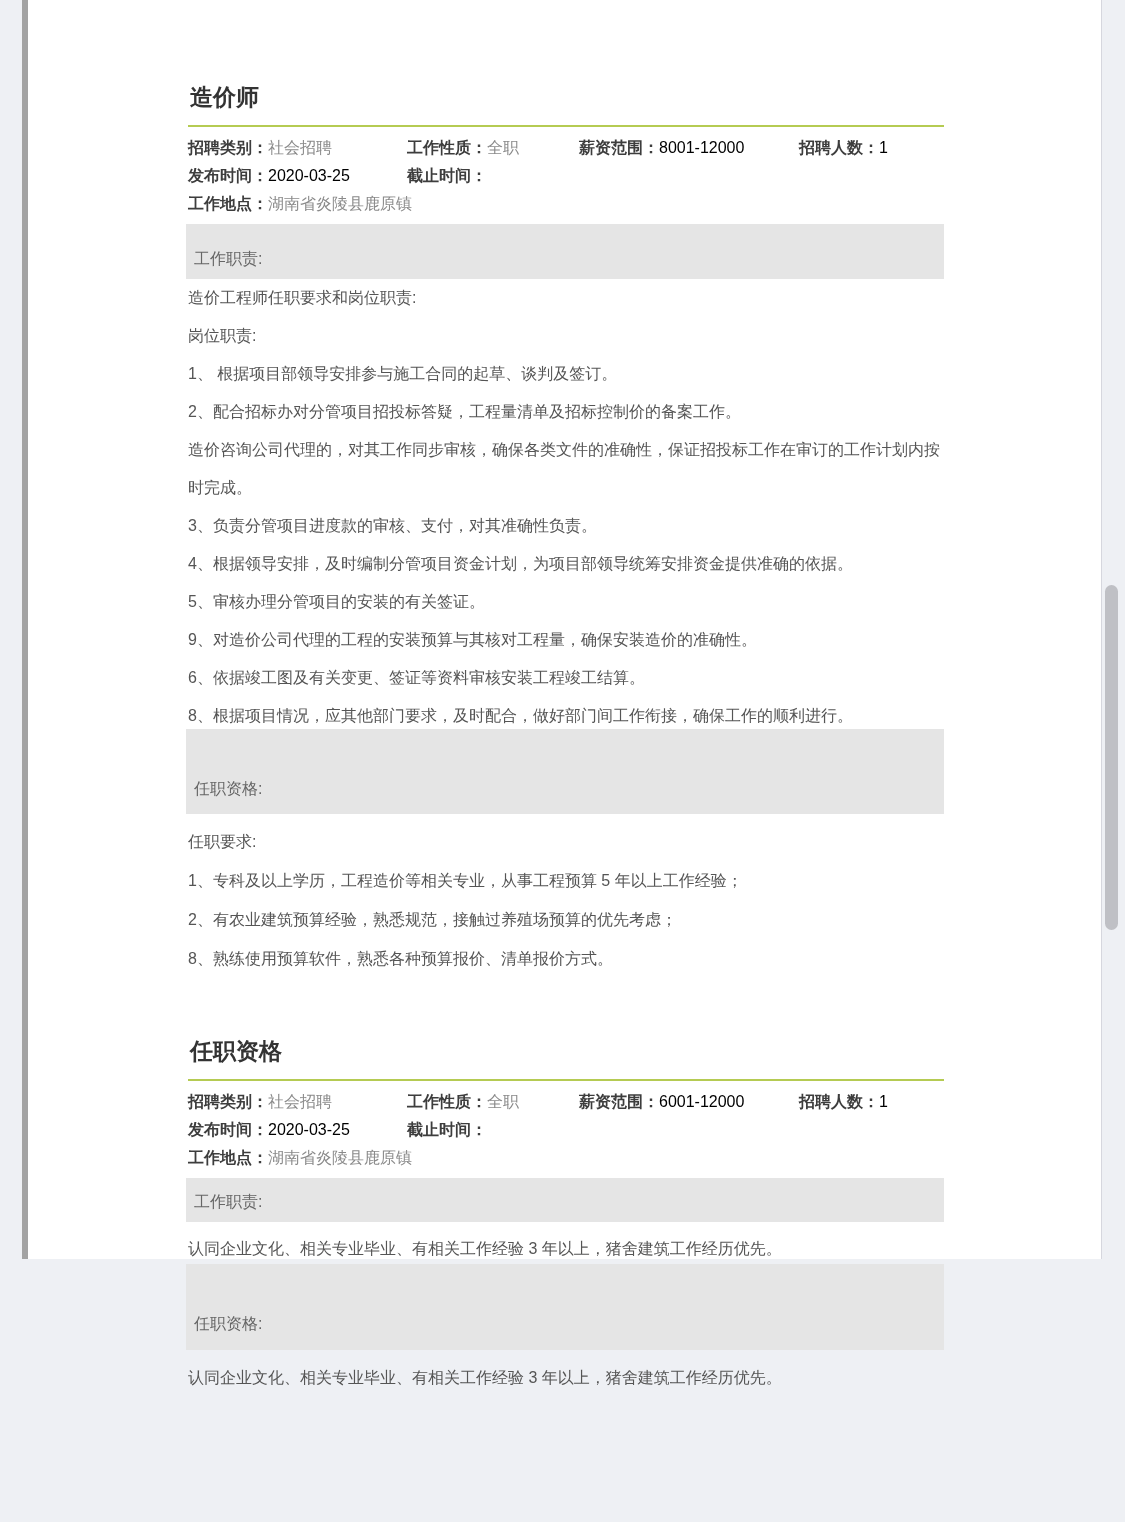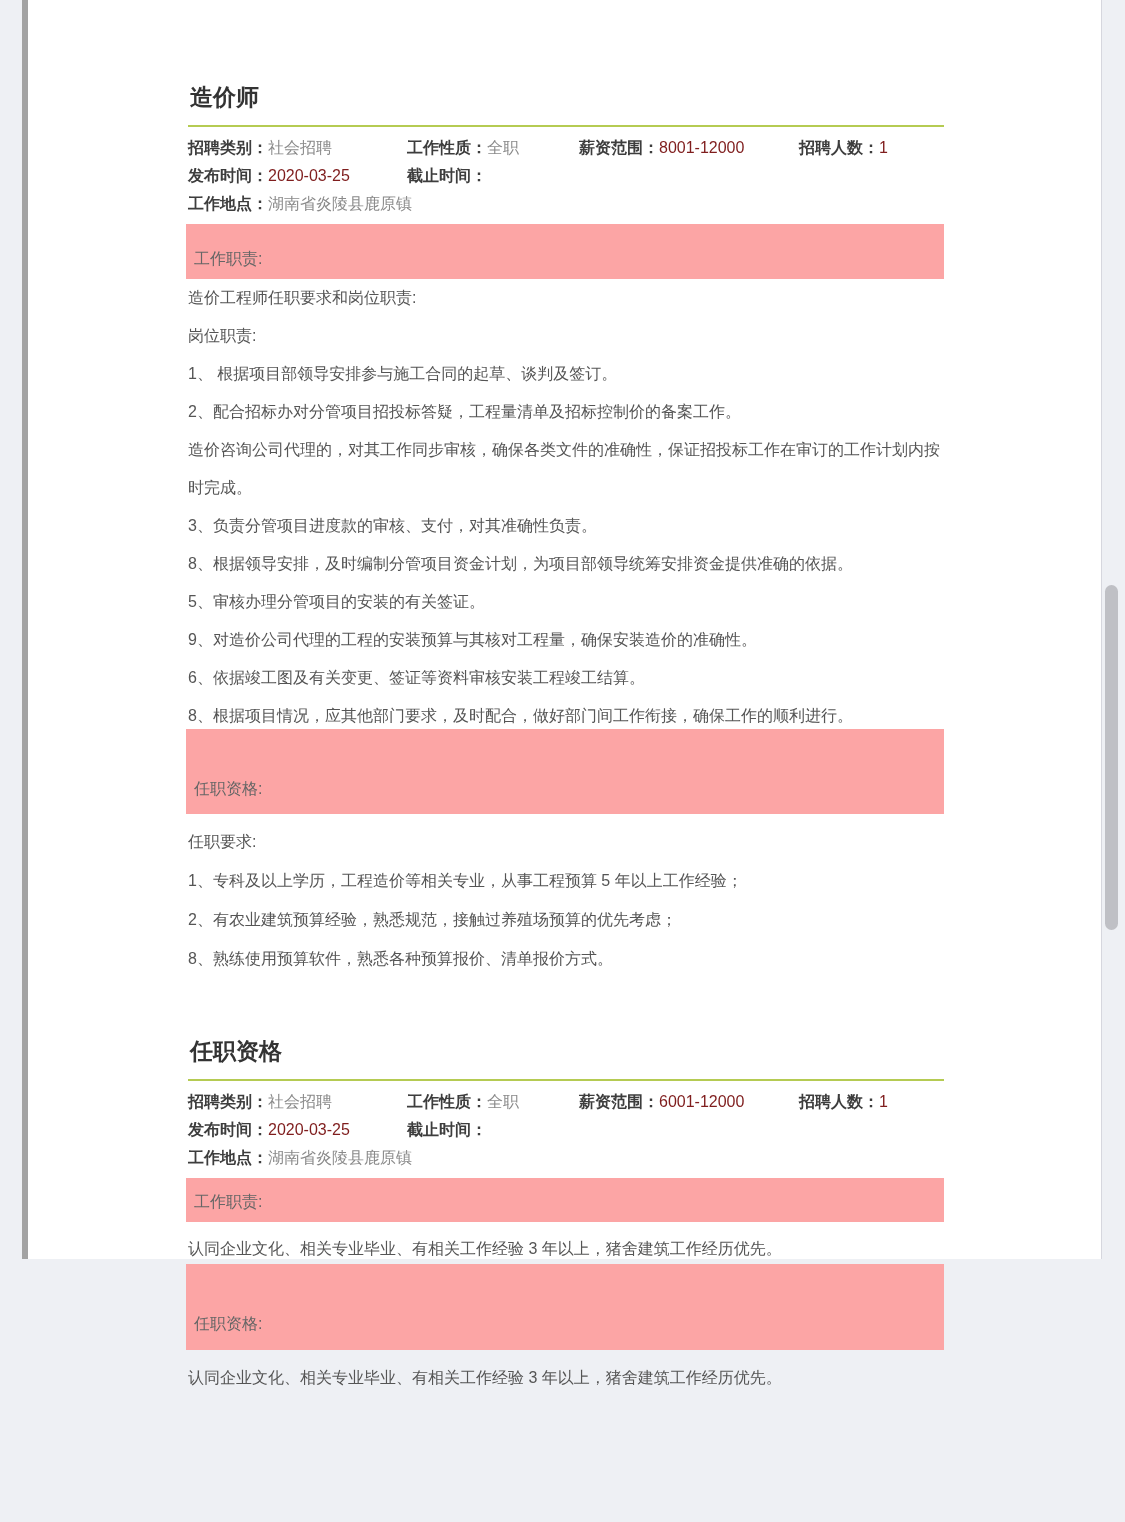--- a/index.html
+++ b/index.html
@@ -21,23 +21,23 @@
     font-size:23px;line-height:27px;font-weight:700;color:#333333;
     margin:0 0 14px 2px;
   }
   .rule{height:2px;background:#b5cb52;margin-bottom:7px;}
   .meta{font-size:16px;}
   .meta-row{display:flex;line-height:28px;white-space:nowrap;}
   .field{display:block;}
   .f1{width:219px;} .f2{width:172px;} .f3{width:220px;} .f4{flex:1;}
   .label{font-weight:700;color:#3d3d3d;}
   .val{color:#8a8a8a;}
-  .val.num{color:#7f1d1d;}
+  .val.num{color:#000000;}
   .box{
-    background:#fca5a5;width:758px;margin-left:-2px;box-sizing:border-box;
+    background:#e5e5e5;width:758px;margin-left:-2px;box-sizing:border-box;
     display:flex;align-items:flex-end;padding:0 0 9px 8px;
     font-size:16px;color:#666666;
   }
   .box-a{height:55px;margin-top:6px;}
   .box-b{height:85px;margin-top:-6px;padding-bottom:14px;}
   .box-c{height:44px;margin-top:6px;}
   .box-d{height:86px;margin-top:-4px;padding-bottom:15px;}
   .duties{padding-top:0;}
   .duties-2{padding-top:8px;}
   .quals{padding-top:8px;}
@@ -78,21 +78,21 @@
       <div class="box box-a">
           <span>工作职责:</span>
         </div>
       <div class="duties">
         <p class="duty">造价工程师任职要求和岗位职责:</p>
         <p class="duty">岗位职责:</p>
         <p class="duty">1、 根据项目部领导安排参与施工合同的起草、谈判及签订。</p>
         <p class="duty">2、配合招标办对分管项目招投标答疑，工程量清单及招标控制价的备案工作。</p>
         <p class="duty">造价咨询公司代理的，对其工作同步审核，确保各类文件的准确性，保证招投标工作在审订的工作计划内按时完成。</p>
         <p class="duty">3、负责分管项目进度款的审核、支付，对其准确性负责。</p>
-        <p class="duty">8、根据领导安排，及时编制分管项目资金计划，为项目部领导统筹安排资金提供准确的依据。</p>
+        <p class="duty">4、根据领导安排，及时编制分管项目资金计划，为项目部领导统筹安排资金提供准确的依据。</p>
         <p class="duty">5、审核办理分管项目的安装的有关签证。</p>
         <p class="duty">9、对造价公司代理的工程的安装预算与其核对工程量，确保安装造价的准确性。</p>
         <p class="duty">6、依据竣工图及有关变更、签证等资料审核安装工程竣工结算。</p>
         <p class="duty">8、根据项目情况，应其他部门要求，及时配合，做好部门间工作衔接，确保工作的顺利进行。</p>
       </div>
 
       <div class="box box-b">
           <span>任职资格:</span>
         </div>
       <div class="quals">

